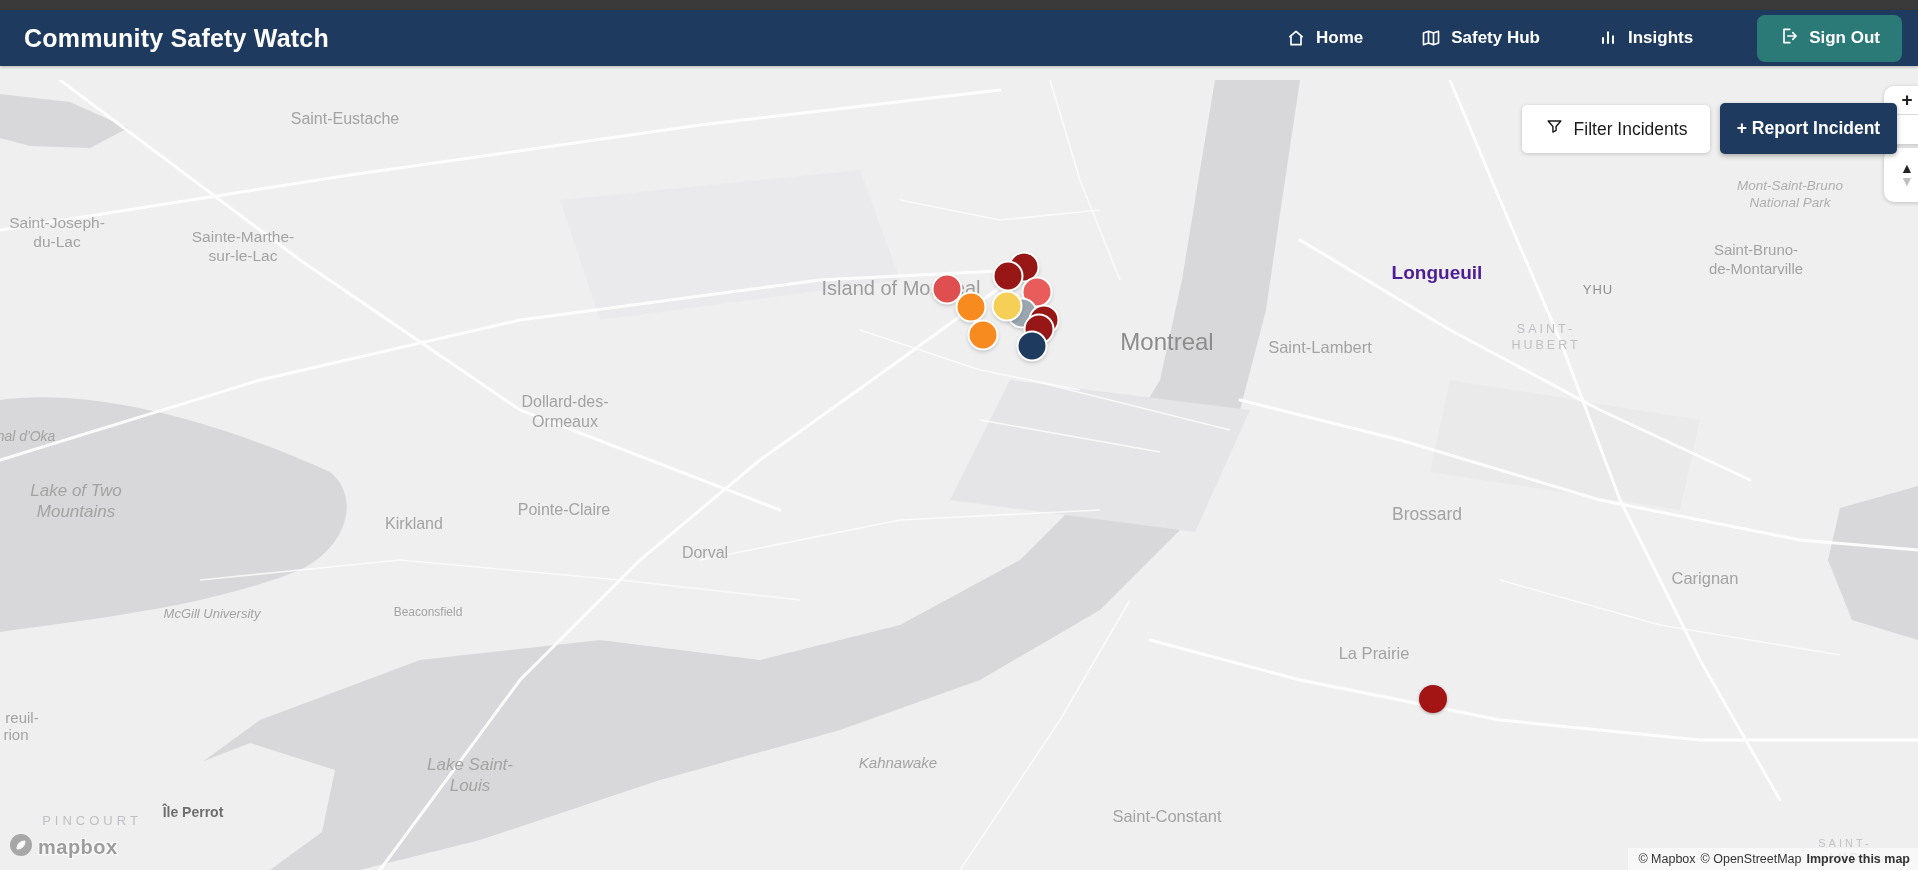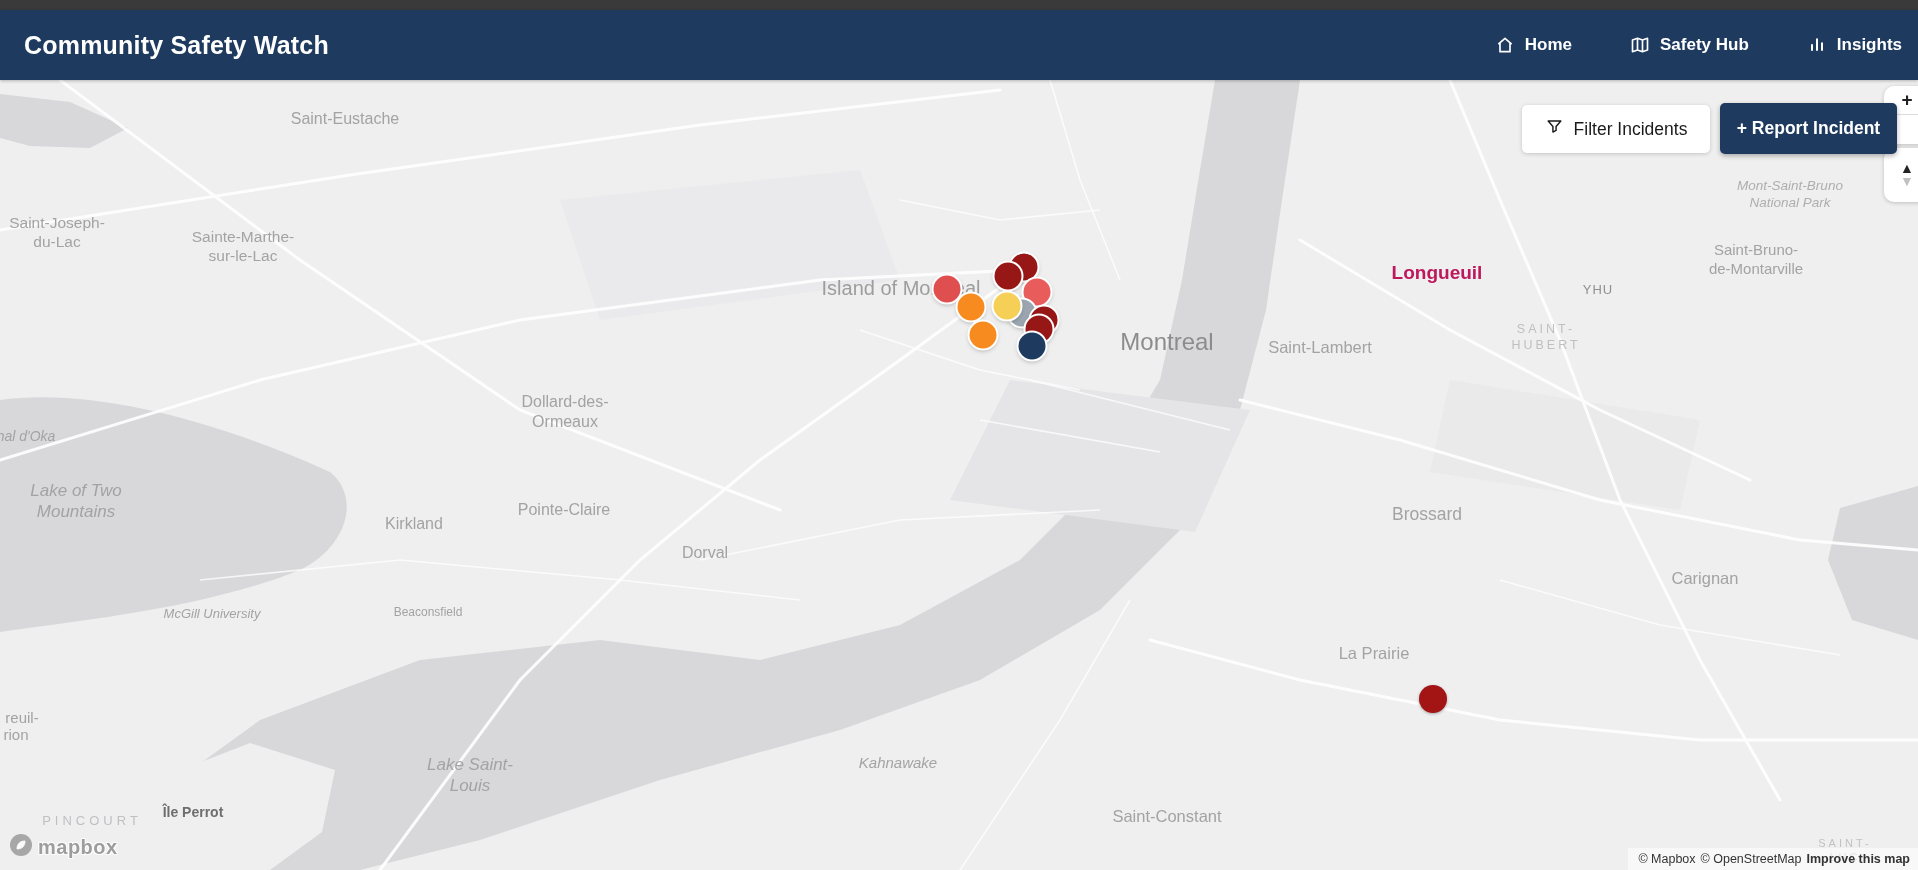--- a/index.html
+++ b/index.html
@@ -3,21 +3,21 @@
 <meta charset="utf-8">
 <style>
   html,body{margin:0;padding:0;background:#efeff0;}
   .page{position:relative;width:1918px;height:870px;overflow:hidden;
         font-family:"Liberation Sans",sans-serif;}
 
   
   .chrome-strip{position:absolute;left:0;top:0;width:1918px;height:10px;background:#3a3a3a;}
 
   
-  .header{position:absolute;left:0;top:10px;width:1918px;height:70px;background:#1e3a5f;
+  .header{position:absolute;left:0;top:10px;width:1918px;height:56px;background:#1e3a5f;
           display:flex;align-items:center;justify-content:space-between;
           box-shadow:0 1px 3px rgba(0,0,0,.25);z-index:50;}
   .app-title{color:#ffffff;font-size:25px;font-weight:bold;margin-left:24px;letter-spacing:.2px;}
   .nav{display:flex;align-items:center;gap:58px;margin-right:16px;}
   .nav-item{display:flex;align-items:center;gap:10px;color:#ffffff;font-size:17px;font-weight:600;cursor:pointer;}
   .nav-item svg{display:block;}
   .signout-btn{display:flex;align-items:center;gap:10px;background:#2b7a78;color:#fff;
                font-size:17px;font-weight:700;border:none;border-radius:8px;
                padding:11px 22px;cursor:pointer;margin-left:6px;}
 
@@ -89,20 +89,28 @@
         <span>Safety Hub</span>
       </div>
       <div class="nav-item">
         <span>
           <svg width="20" height="20" viewBox="0 0 24 24" fill="none" stroke="#fff" stroke-width="2.4" stroke-linecap="round">
               <path d="M6 18 V12 M12 18 V5 M18 18 V10"></path>
             </svg>
         </span>
         <span>Insights</span>
       </div>
+      <button class="signout-btn">
+        <span>
+          <svg width="20" height="20" viewBox="0 0 24 24" fill="none" stroke="#fff" stroke-width="2" stroke-linecap="round" stroke-linejoin="round">
+              <path d="M13 4 H6 V20 H13 M10.5 12 H20 M16.5 8 L20.5 12 L16.5 16"></path>
+            </svg>
+        </span>
+        <span>Sign Out</span>
+      </button>
     </div>
   </div>
 
   <div class="map">
 
     <svg class="map-art" width="1918" height="790" viewBox="0 0 1918 790">
       <rect x="0" y="0" width="1918" height="790" fill="#efeff0"></rect>
 
       <g fill="#d8d8da">
         <path d="M0,14 L70,22 L128,48 L90,68 L30,66 L0,58 Z"></path>
@@ -163,21 +171,21 @@
         <div class="map-label" style="left: 92px; top: 741px; font-size: 13px; color: rgb(192, 192, 195); letter-spacing: 4px;">PINCOURT</div>
         <div class="map-label" style="left: 22px; top: 638px; font-size: 15px;">reuil-</div>
         <div class="map-label" style="left: 16px; top: 655px; font-size: 15px;">rion</div>
         <div class="map-label italic" style="left: 898px; top: 683px; font-size: 15px;">Kahnawake</div>
         <div class="map-label" style="left: 1167px; top: 736px; font-size: 16.5px;">Saint-Constant</div>
         <div class="map-label" style="left: 1374px; top: 573px; font-size: 16.5px;">La Prairie</div>
         <div class="map-label" style="left: 1427px; top: 435px; font-size: 17.5px;">Brossard</div>
         <div class="map-label" style="left: 1705px; top: 498px; font-size: 16.5px;">Carignan</div>
         <div class="map-label" style="left: 1951px; top: 465px; font-size: 16.5px;">Chambly</div>
         <div class="map-label" style="left: 1320px; top: 267px; font-size: 16.5px;">Saint-Lambert</div>
-        <div class="map-label" style="left: 1437px; top: 193px; font-size: 19px; color: #be185d; font-weight: 600;">Longueuil</div>
+        <div class="map-label" style="left: 1437px; top: 193px; font-size: 19px; color: #4c1d95; font-weight: 600;">Longueuil</div>
         <div class="map-label" style="left: 1565px; top: 210px; font-size: 13px; color: rgb(143, 143, 143); letter-spacing: 1px; margin-left: 33px;">YHU</div>
         <div class="map-label" style="left: 1546px; top: 258px; font-size: 12.5px; color: rgb(191, 191, 194); letter-spacing: 3px;">SAINT-
 HUBERT</div>
         <div class="map-label italic" style="left: 1790px; top: 115px; font-size: 13.5px; color: rgb(174, 174, 174);">Mont-Saint-Bruno
 National Park</div>
         <div class="map-label" style="left: 1756px; top: 180px; font-size: 15px;">Saint-Bruno-
 de-Montarville</div>
         <div class="map-label" style="left: 1167px; top: 262px; font-size: 24px; color: rgb(140, 140, 140);">Montreal</div>
         <div class="map-label" style="left: 901px; top: 208px; font-size: 20px; color: rgb(157, 157, 157);">Island of Montreal</div>
         <div class="map-label" style="left: 1845px; top: 771px; font-size: 11px; color: rgb(194, 194, 197); letter-spacing: 3px;">SAINT-LUC</div>

